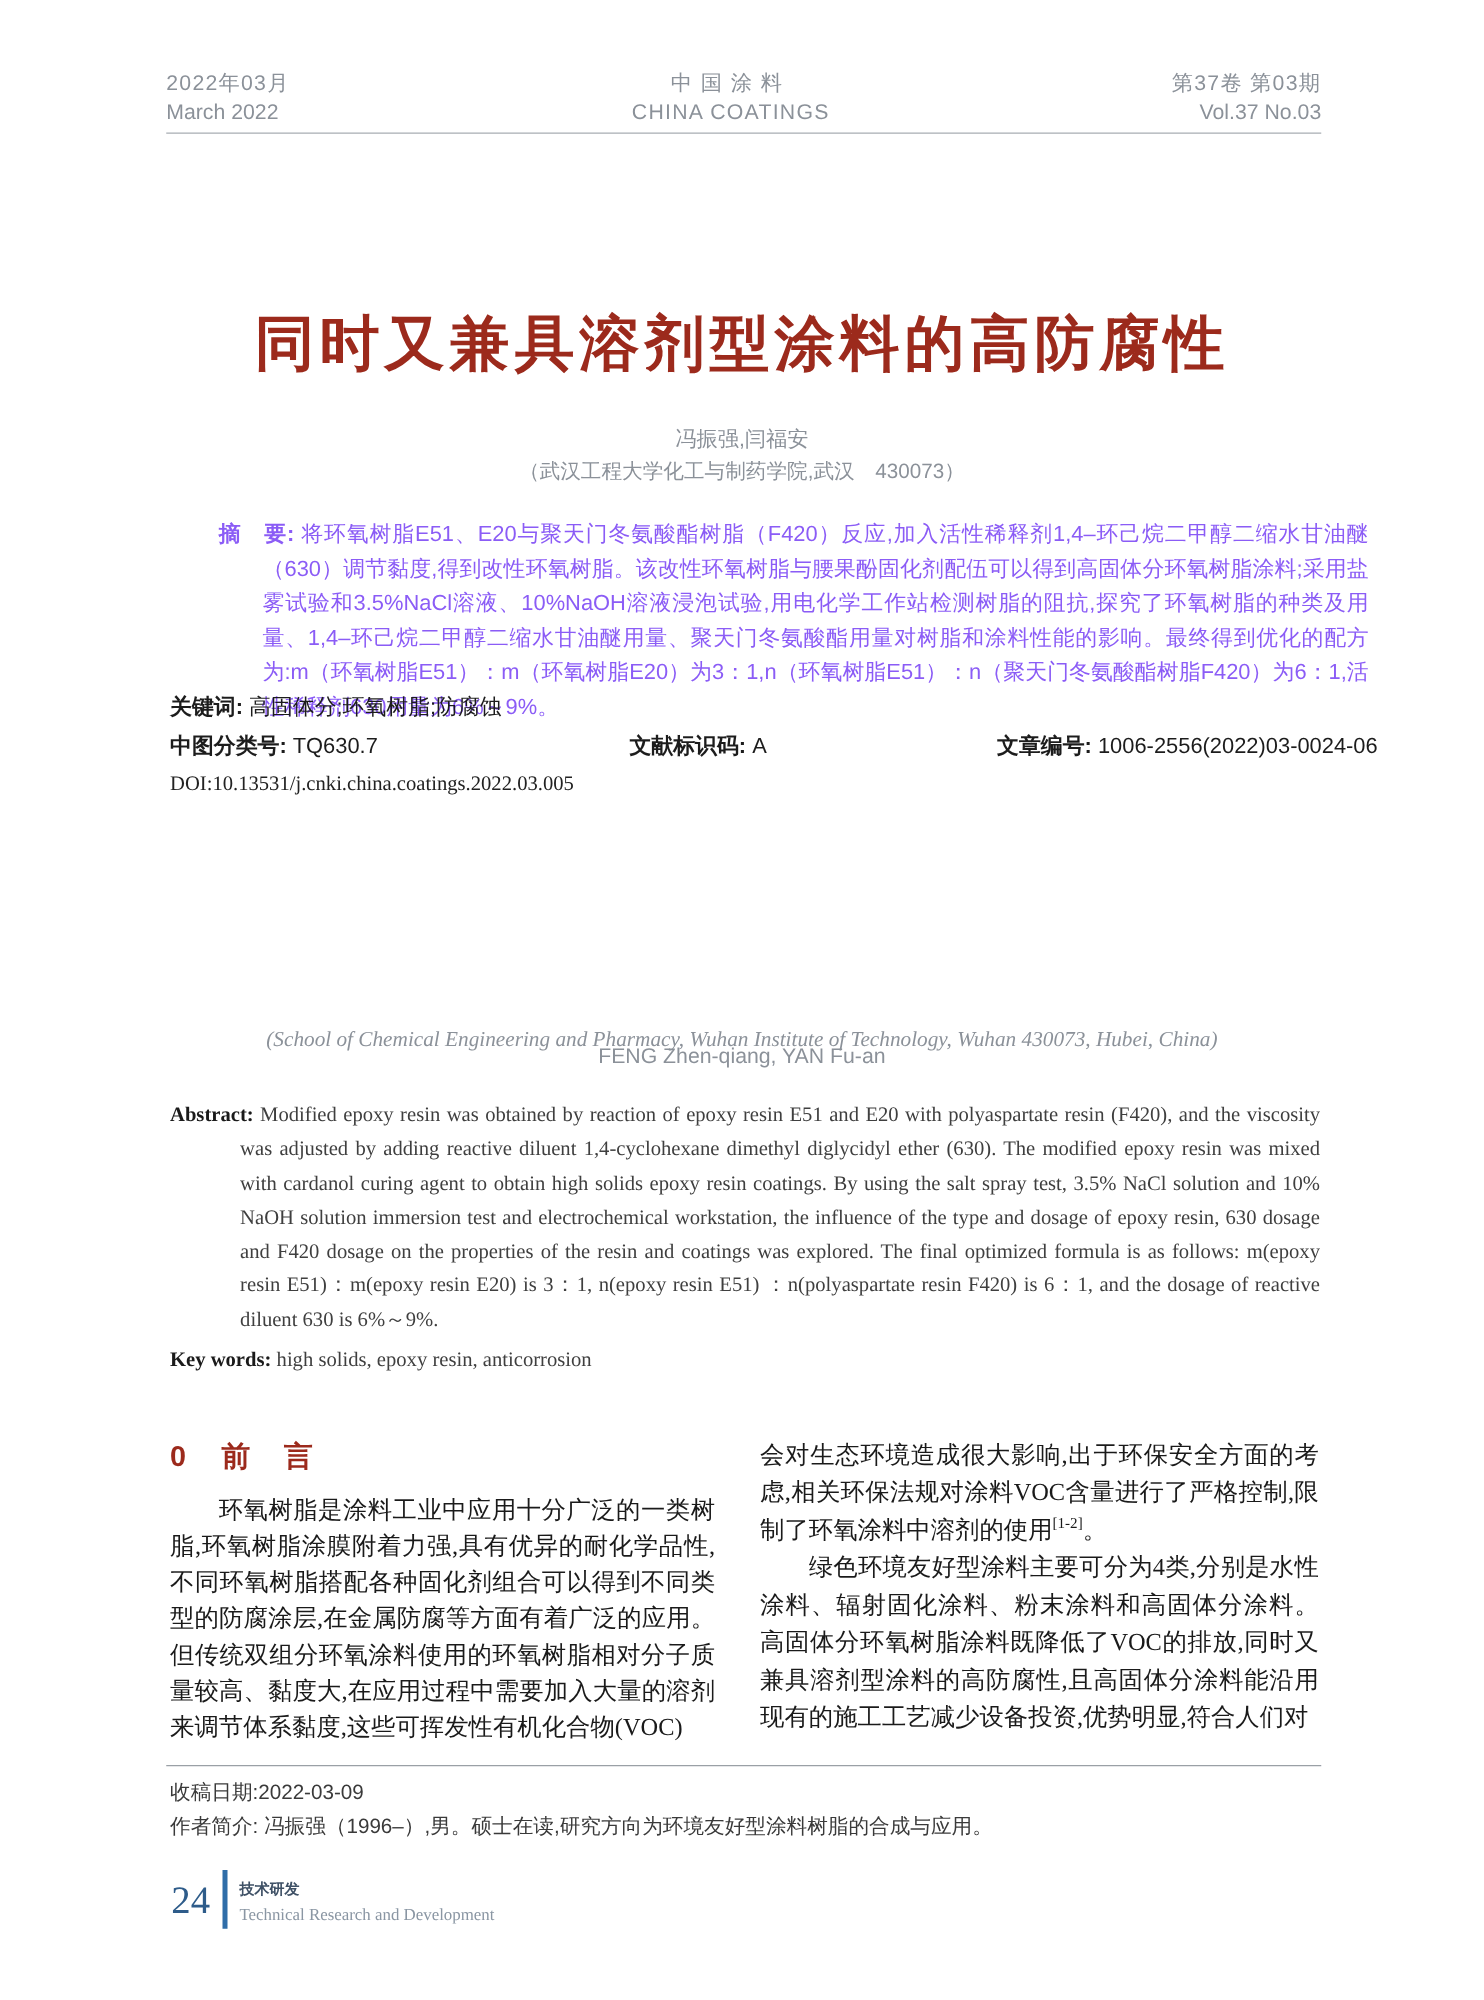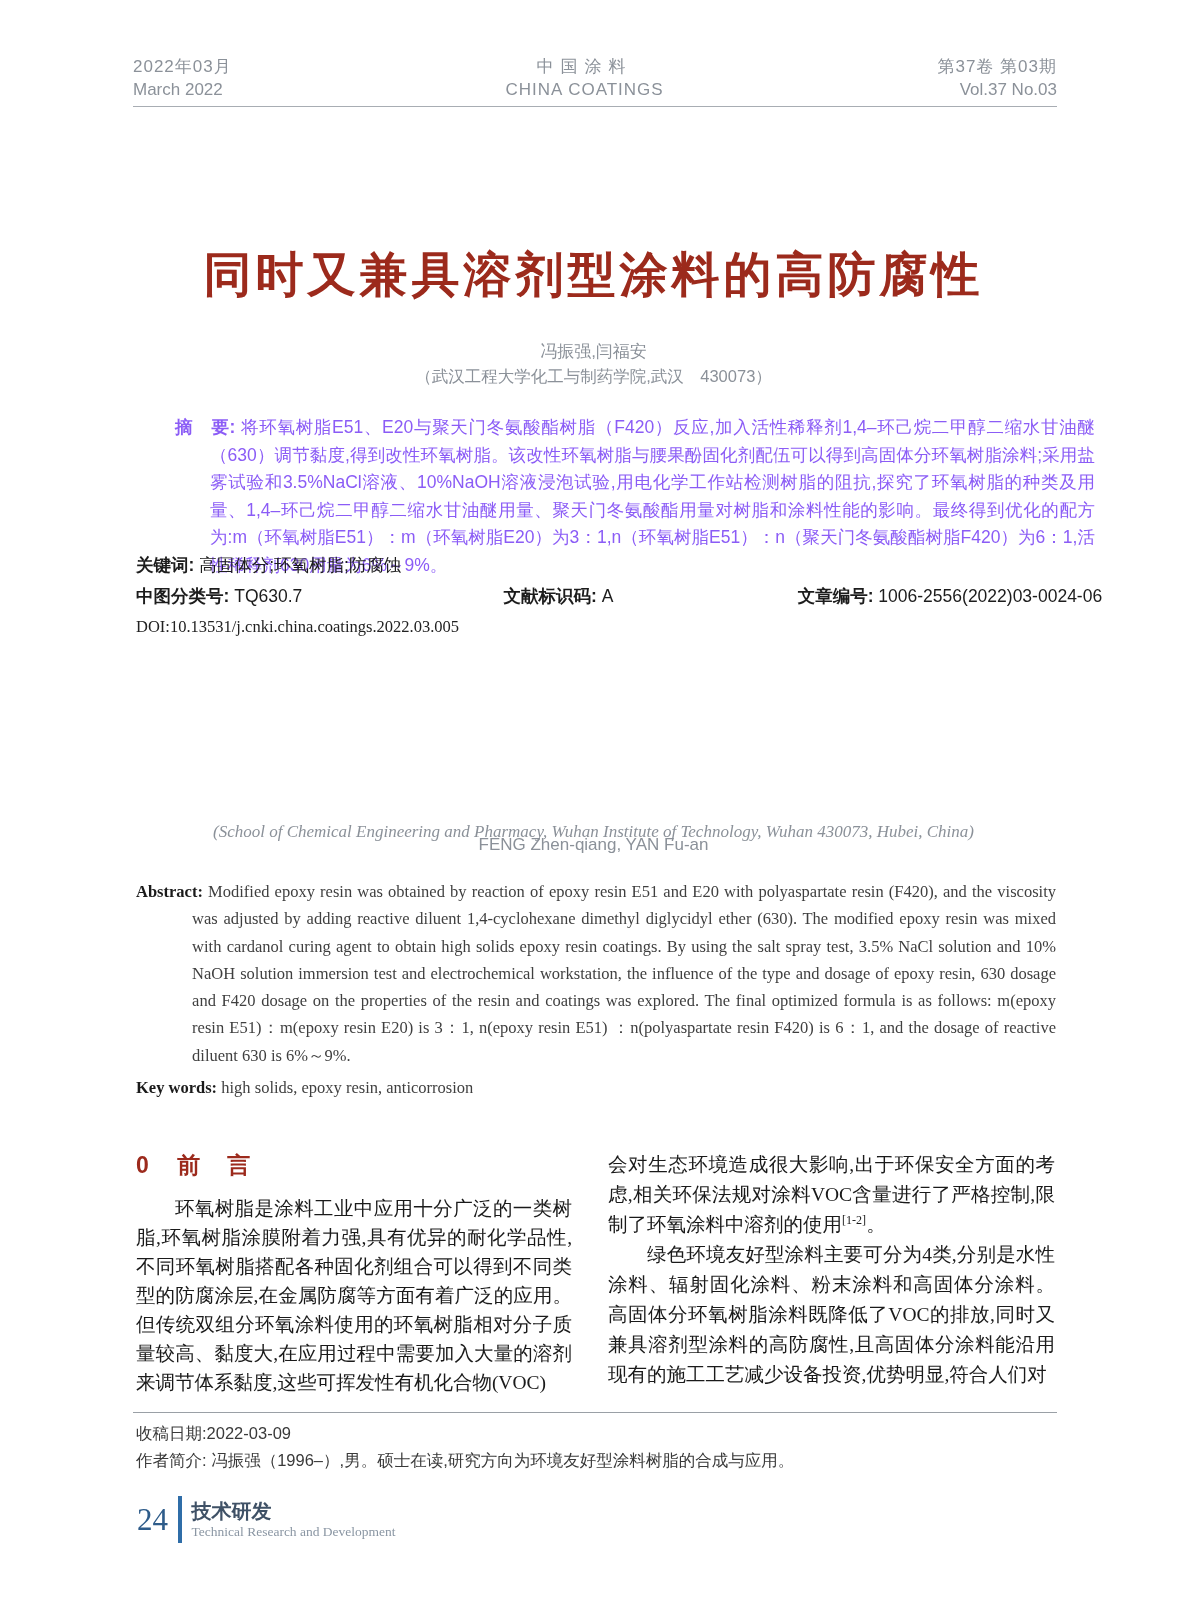--- a/index.html
+++ b/index.html
@@ -125,21 +125,21 @@
   }
   .pagefoot .pnum {
     font-family:"Liberation Serif", serif; font-size:31px; color:#2e5c8a;
     margin-right:10px;
   }
   .pagefoot .bar {
     width:3.5px; height:47px; background:#2f6da8; margin-right:10px;
   }
   .pagefoot .coltitle-cn {
     font-family:Liberation Sans, sans-serif; font-weight:bold;
-    font-size:20px; color:#3f5166; line-height:24px;
+    font-size:12px; color:#3f5166; line-height:24px;
   }
   .pagefoot .coltitle-en {
     font-family:"Liberation Serif", serif; font-size:13.5px; color:#8a96a3;
     line-height:18px;
   }
 </style>
 </head>
 <body>
 
 <div class="page">

